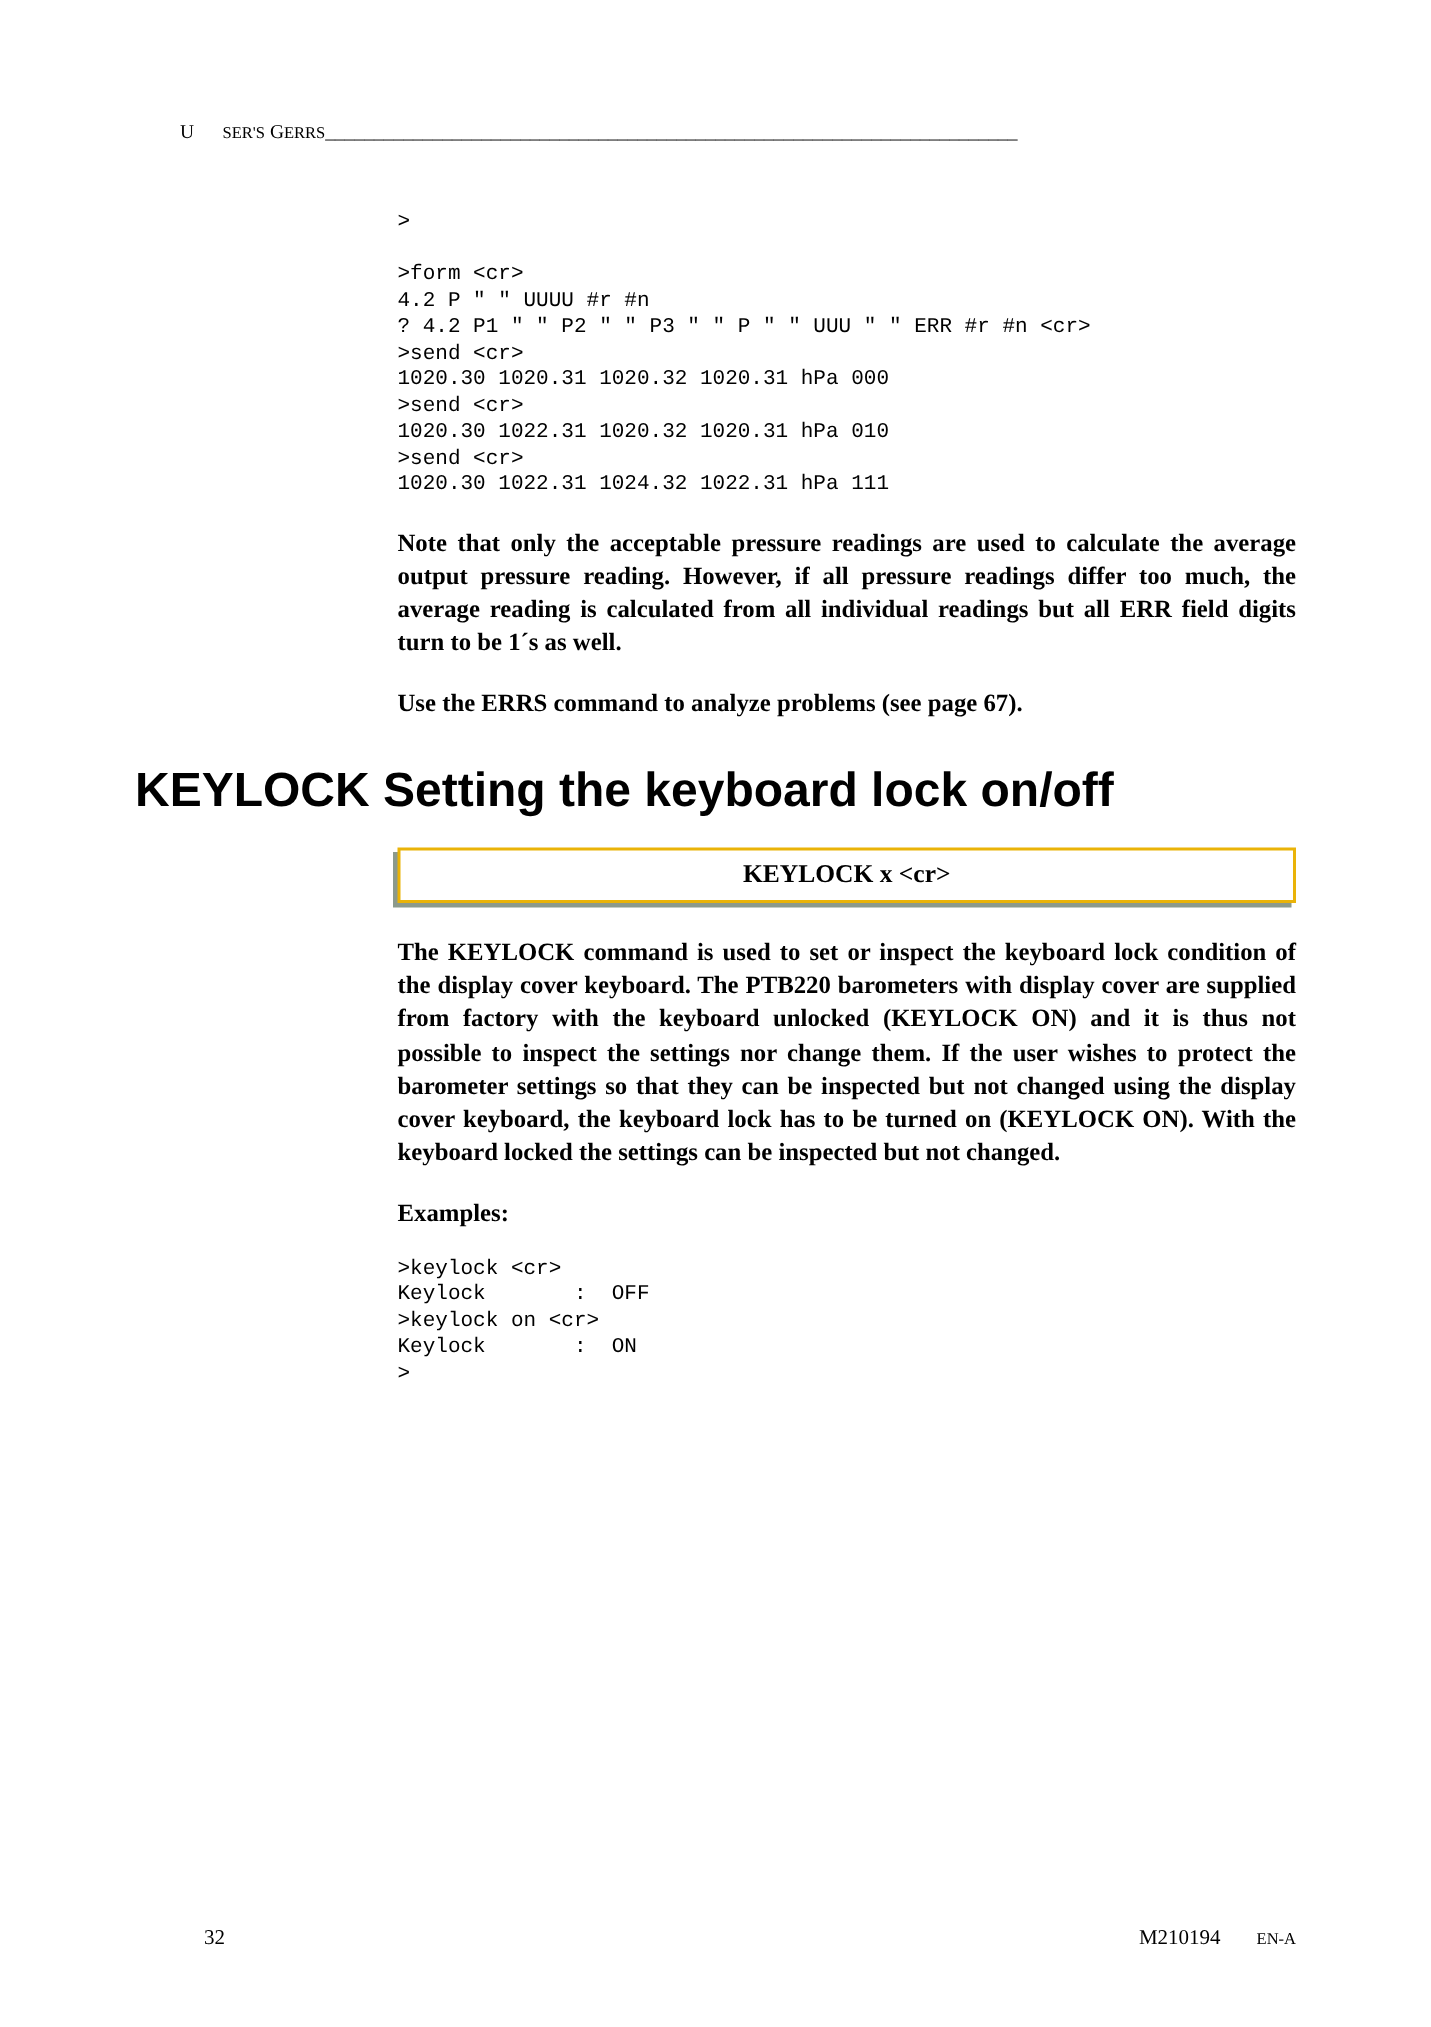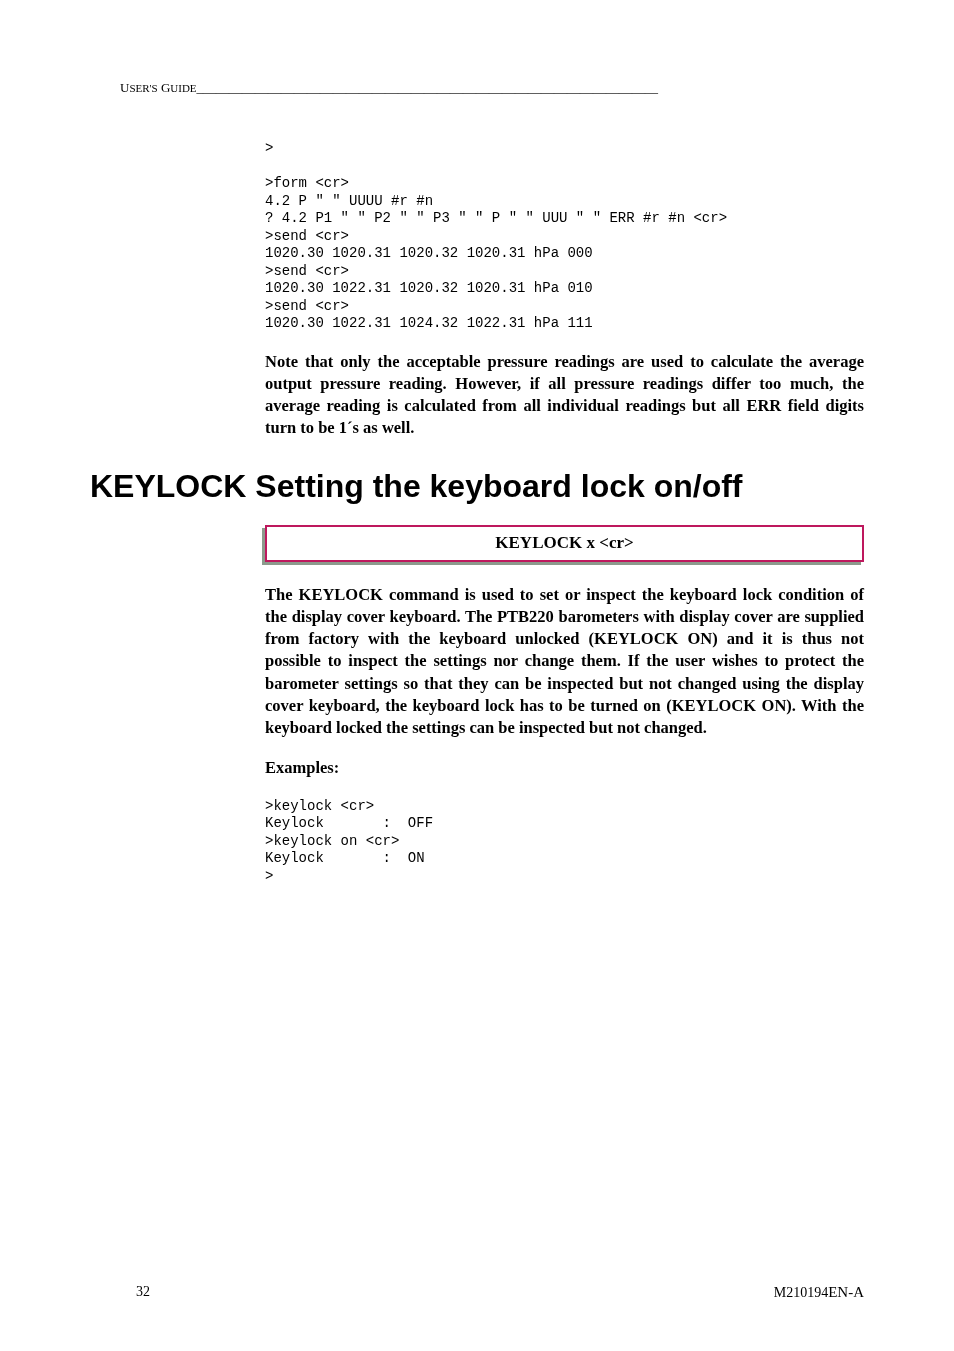--- a/index.html
+++ b/index.html
@@ -49,21 +49,21 @@
     margin: 0 0 18px 0;
     font-weight: bold;
   }
   h2.section {
     font-family: Arial, Helvetica, sans-serif;
     font-weight: bold;
     font-size: 32px;
     margin: 28px 0 20px -30px;
   }
   .cmd-box {
-    border: 2px solid #be185d;
+    border: 2px solid #eab308;
     box-shadow: -3px 3px 0 #8c9a8c;
     font-weight: bold;
     font-size: 17px;
     text-align: center;
     padding: 6px 0 7px 0;
     margin: 0 0 22px 0;
   }
   .footer {
     position: absolute;
     bottom: 50px;
@@ -82,39 +82,40 @@
     white-space: nowrap;
   }
   .sc { font-variant: small-caps; font-size: 12px;}
 </style>
 </head>
 <body>
 
 <div class="page">
 
   <div class="header">
-    <span class="line" style="font-variant:normal;">U<span style="font-size:11px;">SER'S</span> G<span style="font-size:11px;">UIDE</span></span><span>_______________________________________________________________________</span>
+    <span class="line" style="font-variant:normal;">U<span style="font-size:11px;padding-left:19px;">SER'S</span> G<span style="font-size:11px;">ERRS</span></span><span>_______________________________________________________________________</span>
   </div>
 
   <div class="content-block">
 
     <pre class="code">&gt;
 
 &gt;form &lt;cr&gt;
 4.2 P " " UUUU #r #n
 ? 4.2 P1 " " P2 " " P3 " " P " " UUU " " ERR #r #n &lt;cr&gt;
 &gt;send &lt;cr&gt;
 1020.30 1020.31 1020.32 1020.31 hPa 000
 &gt;send &lt;cr&gt;
 1020.30 1022.31 1020.32 1020.31 hPa 010
 &gt;send &lt;cr&gt;
 1020.30 1022.31 1024.32 1022.31 hPa 111</pre>
 
     <p class="body">Note that only the acceptable pressure readings are used to calculate the average output pressure reading. However, if all pressure readings differ too much, the average reading is calculated from all individual readings but all ERR field digits turn to be 1´s as well.</p>
 
+    <p class="body">Use the ERRS command to analyze problems (see page 67).</p>
   </div>
 
   <h2 class="section">KEYLOCK Setting the keyboard lock on/off</h2>
 
   <div class="content-block">
 
     <div class="cmd-box">KEYLOCK  x &lt;cr&gt;</div>
 
 
 
@@ -127,17 +128,17 @@
 &gt;keylock on &lt;cr&gt;
 Keylock       :  ON
 &gt;</pre>
 
 
   </div>
 
   <div class="footer">
     <div class="fline">
       <span class="pg">32</span>
-      <span class="doc"><span>M210194</span><span class="sc" style="font-variant:normal; font-size:15px;">EN-A</span></span>
+      <span class="doc"><span>M210194</span><span class="sc" style="font-variant:normal; font-size:11px;padding-left:24px;">EN-A</span></span>
     </div>
   </div>
 
 </div>
 
 </body></html>

